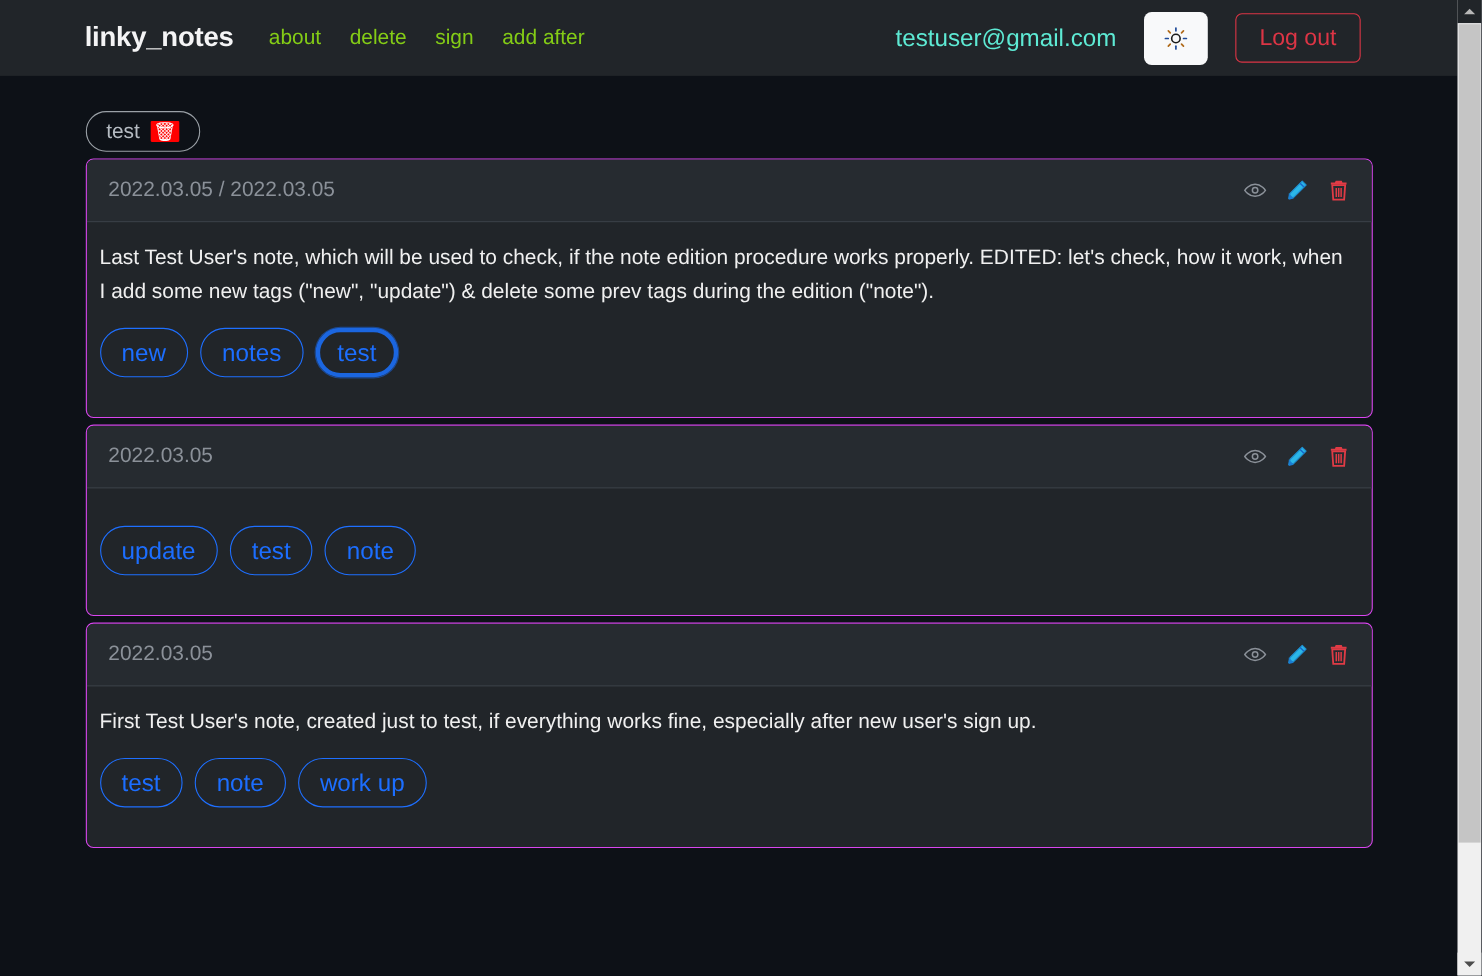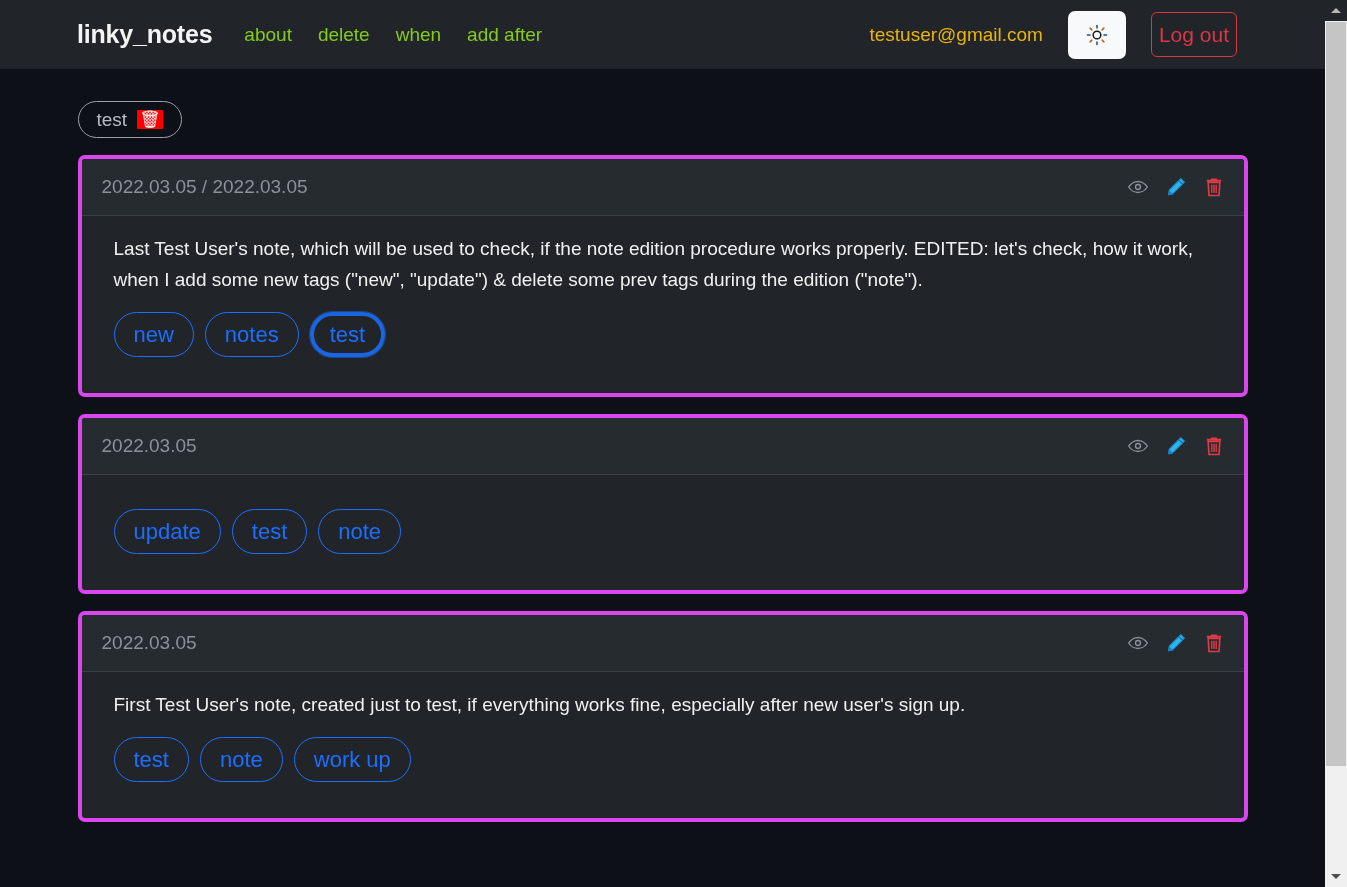--- a/index.html
+++ b/index.html
@@ -60,22 +60,22 @@
     white-space: nowrap;
   }
   .nav-right {
     margin-left: auto;
     display: flex;
     align-items: center;
     padding-right: 88px;
     gap: 25px;
   }
   .user-email {
-    color: #eab308;
-    font-size: 19px;
+    color: #5eead4;
+    font-size: 22px;
     white-space: nowrap;
   }
   .theme-toggle {
     width: 58px;
     height: 48px;
     background: #f8f9fa;
     border: none;
     border-radius: 7px;
     display: flex;
     align-items: center;
@@ -83,21 +83,21 @@
     cursor: pointer;
     padding: 0;
   }
   .theme-toggle svg { display: block; }
   .logout-btn {
     border: 1px solid #dc3545;
     color: #dc3545;
     background: transparent;
     border-radius: 6px;
     font-size: 21px;
-    padding: 9px 7px;
+    padding: 9px 21px;
     cursor: pointer;
     font-family: "Liberation Sans", sans-serif;
     white-space: nowrap;
     line-height: 1.2;
   }
 
   
   .container {
     width: 1170px;
     margin: 0 auto;
@@ -147,23 +147,23 @@
     line-height: 1;
     color: #ffffff;
     background: #ff0000;
     padding: 1px 2px;
     border-radius: 1px;
     display: inline-block;
   }
 
   
   .note-card {
-    margin-top: 17px;
+    margin-top: 6px;
     background: #212529;
-    border: 4px solid #d946ef;
+    border: 1px solid #d946ef;
     border-radius: 7px;
     overflow: hidden;
   }
   .note-head {
     background: #262b30;
     border-bottom: 1px solid #3a4047;
     height: 57px;
     display: flex;
     align-items: center;
     padding: 0 18px 0 20px;
@@ -183,21 +183,21 @@
     background: none;
     border: none;
     padding: 0;
     cursor: pointer;
     display: flex;
     align-items: center;
     justify-content: center;
     width: 24px;
     height: 24px;
   }
-  .note-body { padding: 18px 20px 20px 32px; }
+  .note-body { padding: 18px 20px 20px 12px; }
   .note-text {
     color: #f0f0f0;
     font-size: 19px;
     line-height: 1.62;
     margin: 0 0 14px 0;
   }
   .note-tags {
     display: flex;
     flex-wrap: wrap;
     gap: 11px;
@@ -266,21 +266,21 @@
 <div id="app">
 
   <div class="viewport">
 
     <div class="navbar">
       <a class="brand" href="#">linky_notes</a>
 
       <div class="nav-links">
         <a class="nav-link" href="#">about</a>
         <a class="nav-link" href="#">delete</a>
-        <a class="nav-link" href="#">when</a>
+        <a class="nav-link" href="#">sign</a>
         <a class="nav-link" href="#">add after</a>
       </div>
 
       <div class="nav-right">
         <span class="user-email">testuser@gmail.com</span>
 
         <button class="theme-toggle">
           <span>
             <svg width="22" height="22" viewBox="0 0 24 24" fill="none">
               <circle cx="12" cy="12" r="4.2" stroke="#1b1b1b" stroke-width="1.6" fill="none"></circle>

